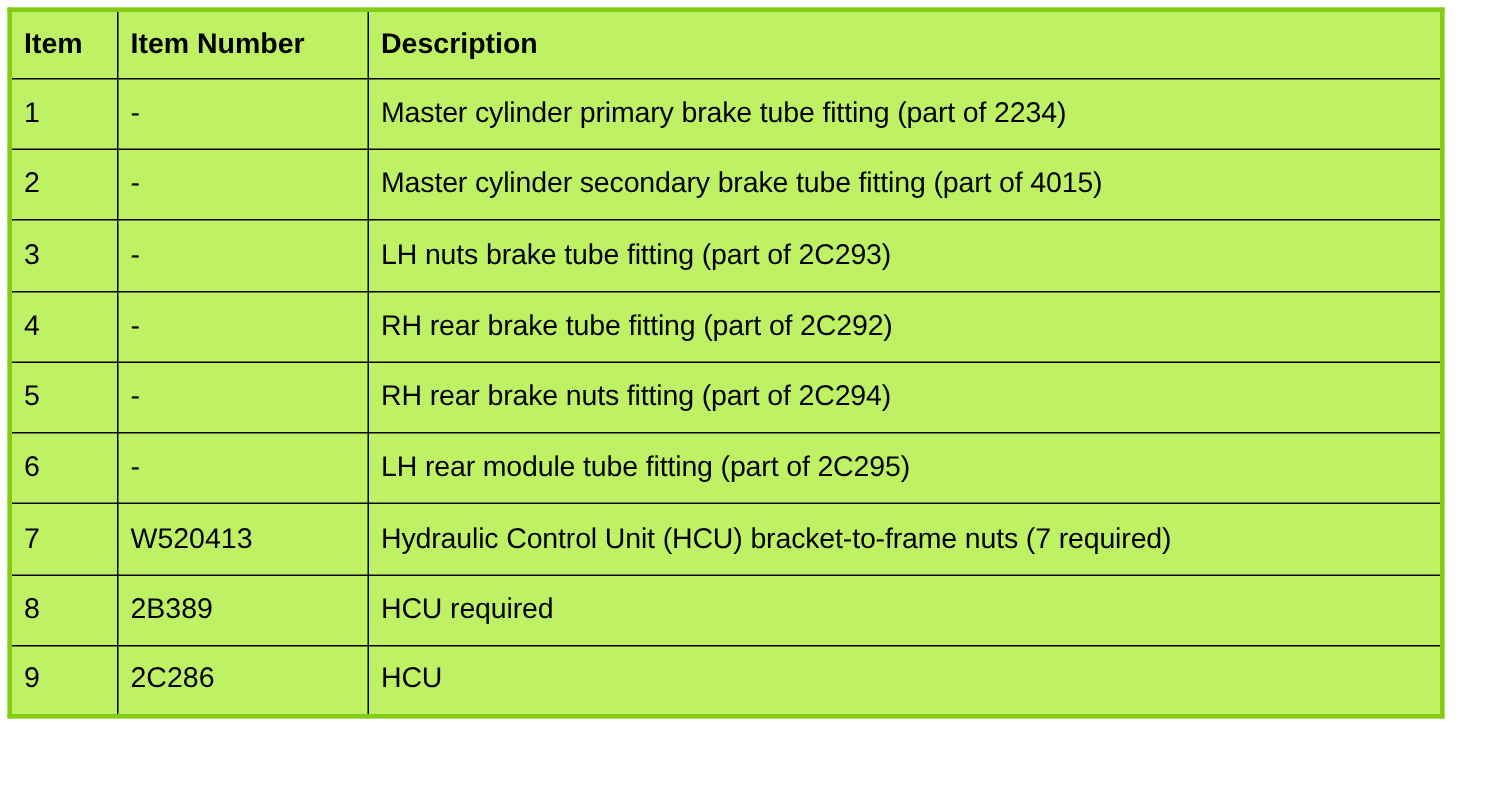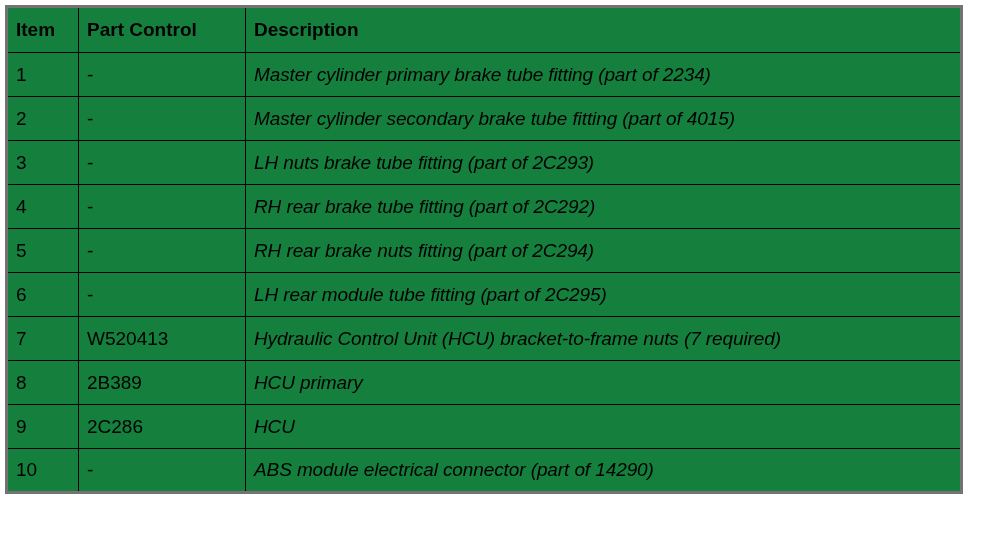--- a/index.html
+++ b/index.html
@@ -23,22 +23,22 @@
     background: #ffffff;
     box-sizing: border-box;
     padding: 5px 32px 7px 5px;
   }
 
   table.parts-table {
     border-collapse: collapse;
     table-layout: fixed;
     width: 955px;
     height: 474px;
-    background: #15803d;
-    border: 3px solid #737373;
+    background: #bef264;
+    border: 3px solid #84cc16;
   }
 
   table.parts-table col.col-item    { width: 72px; }
   table.parts-table col.col-part    { width: 167px; }
   table.parts-table col.col-desc    { width: 716px; }
 
   table.parts-table th,
   table.parts-table td {
     border: 1.5px solid #000000;
     padding: 0 8px;
@@ -67,38 +67,37 @@
 
   td.cell-item,
   td.cell-part,
   td.cell-desc {
     font-weight: normal;
     text-align: left;
   }
 
   td.cell-desc {
     letter-spacing: -0.1px;
-    font-style: italic;
   }
 </style>
 </head>
 <body>
 
 <div class="page">
 
   <table class="parts-table">
     <colgroup>
       <col class="col-item">
       <col class="col-part">
       <col class="col-desc">
     </colgroup>
     <thead>
       <tr>
         <th class="head-item">Item</th>
-        <th class="head-part">Part Control</th>
+        <th class="head-part">Item Number</th>
         <th class="head-desc">Description</th>
       </tr>
     </thead>
     <tbody>
       <tr>
         <td class="cell-item">1</td>
         <td class="cell-part">-</td>
         <td class="cell-desc">Master cylinder primary brake tube fitting (part of 2234)</td>
       </tr>
       <tr>
@@ -127,28 +126,23 @@
         <td class="cell-desc">LH rear module tube fitting (part of 2C295)</td>
       </tr>
       <tr>
         <td class="cell-item">7</td>
         <td class="cell-part">W520413</td>
         <td class="cell-desc">Hydraulic Control Unit (HCU) bracket-to-frame nuts (7 required)</td>
       </tr>
       <tr>
         <td class="cell-item">8</td>
         <td class="cell-part">2B389</td>
-        <td class="cell-desc">HCU primary</td>
+        <td class="cell-desc">HCU required</td>
       </tr>
       <tr>
         <td class="cell-item">9</td>
         <td class="cell-part">2C286</td>
         <td class="cell-desc">HCU</td>
-      </tr>
-      <tr>
-        <td class="cell-item">10</td>
-        <td class="cell-part">-</td>
-        <td class="cell-desc">ABS module electrical connector (part of 14290)</td>
       </tr>
     </tbody>
   </table>
 
 </div>
 
 </body></html>

